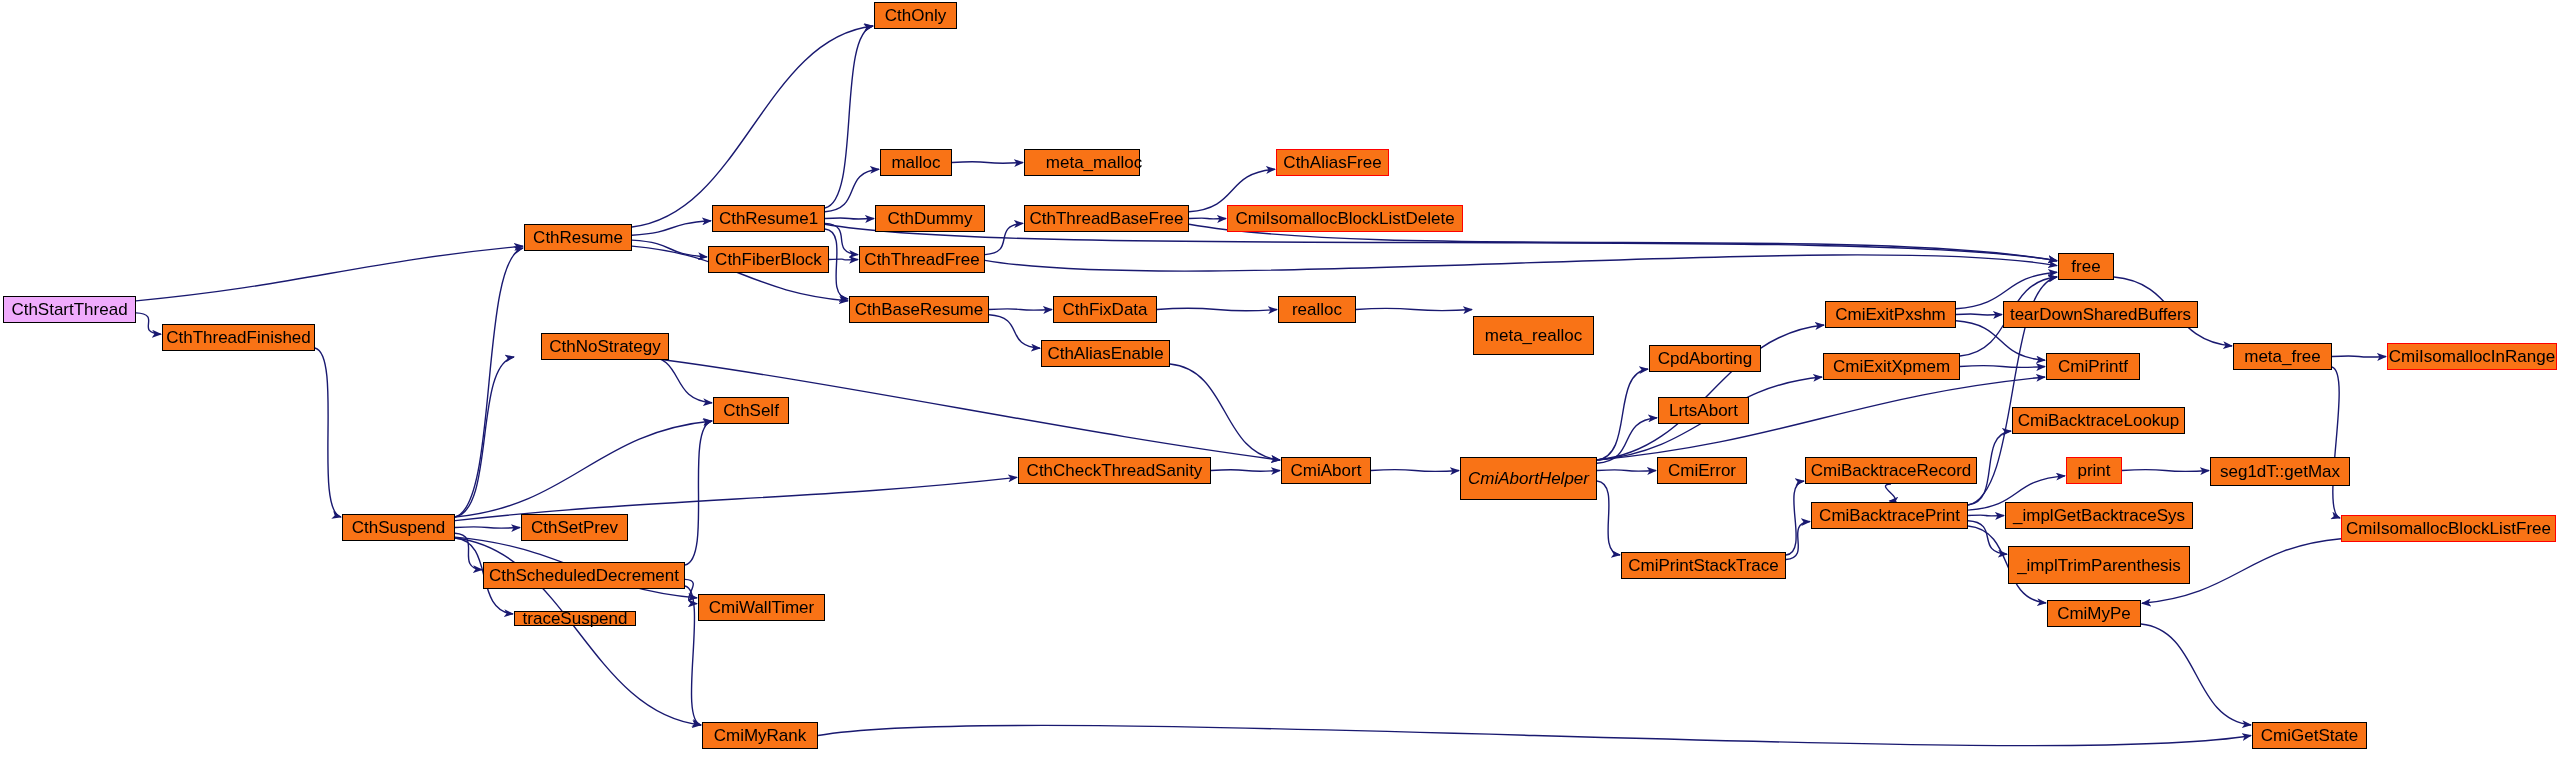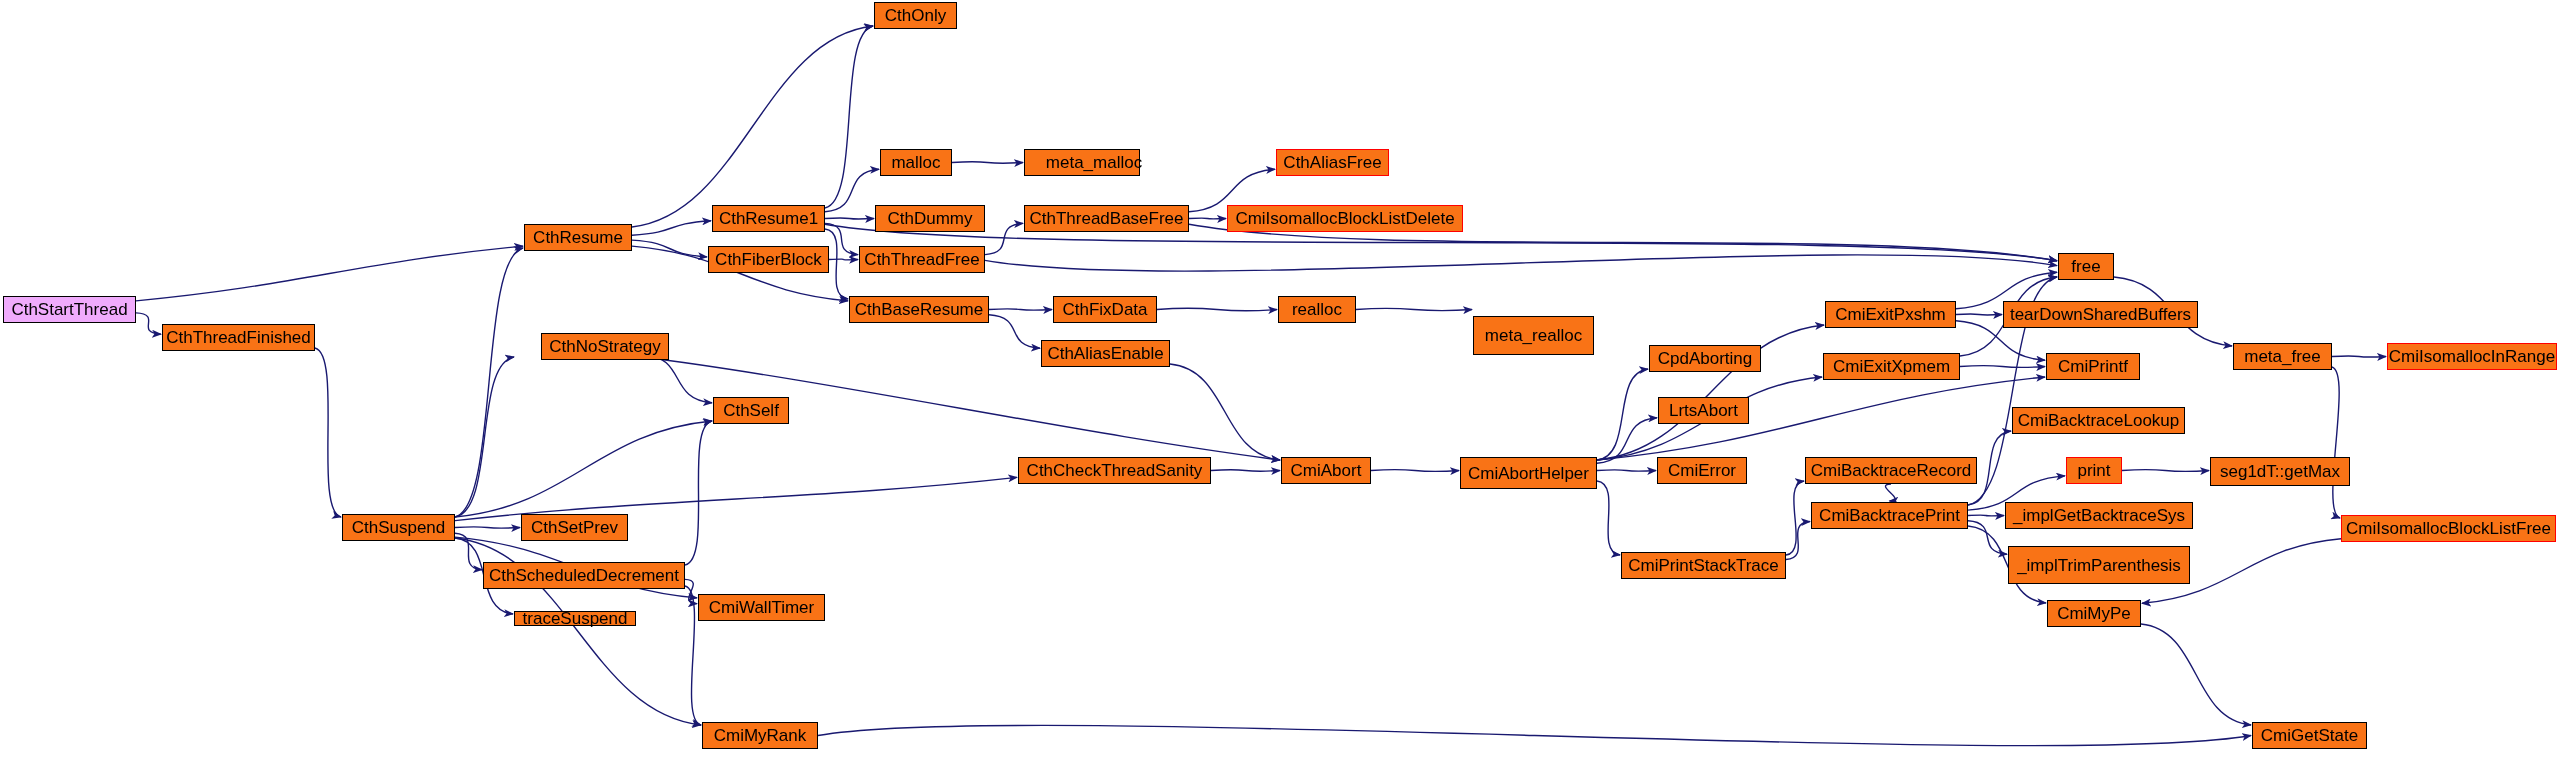--- a/index.html
+++ b/index.html
@@ -206,21 +206,21 @@
       </div>
       <div class="node" style="left: 702px; top: 722px; width: 116px; height: 27px;">
         <span>CmiMyRank</span>
       </div>
       <div class="node" style="left: 1018px; top: 457px; width: 193px; height: 27px;">
         <span>CthCheckThreadSanity</span>
       </div>
       <div class="node" style="left: 1281px; top: 457px; width: 90px; height: 27px;">
         <span>CmiAbort</span>
       </div>
-      <div class="node" style="left: 1460px; top: 457px; width: 137px; height: 32px;">
+      <div class="node" style="left: 1460px; top: 457px; width: 137px; height: 43px; font-style: italic;">
         <span>CmiAbortHelper</span>
       </div>
       <div class="node" style="left: 1649px; top: 345px; width: 112px; height: 27px;">
         <span>CpdAborting</span>
       </div>
       <div class="node" style="left: 1658px; top: 397px; width: 91px; height: 27px;">
         <span>LrtsAbort</span>
       </div>
       <div class="node" style="left: 1657px; top: 457px; width: 90px; height: 27px;">
         <span>CmiError</span>

